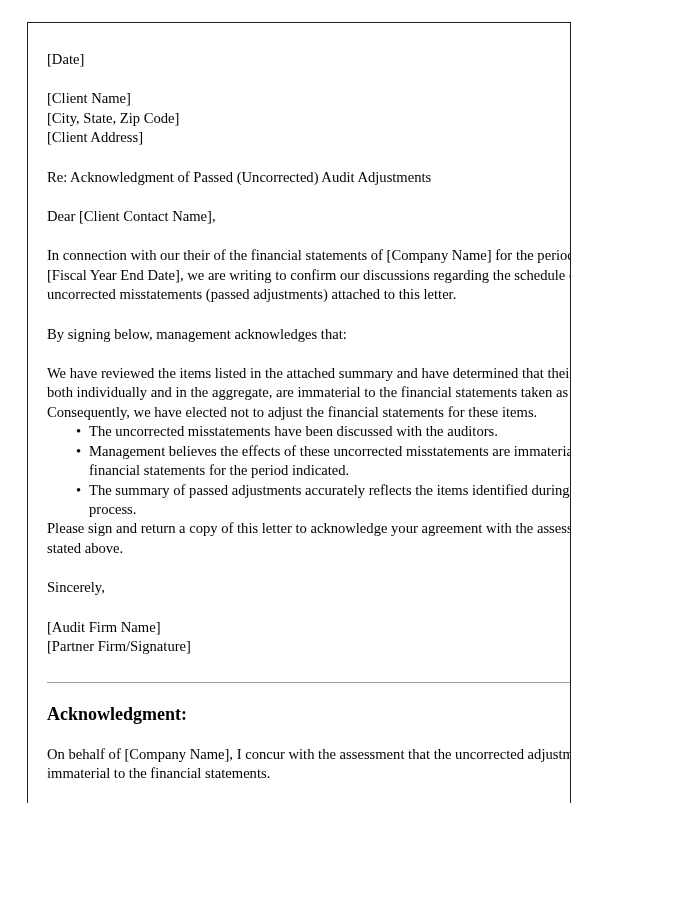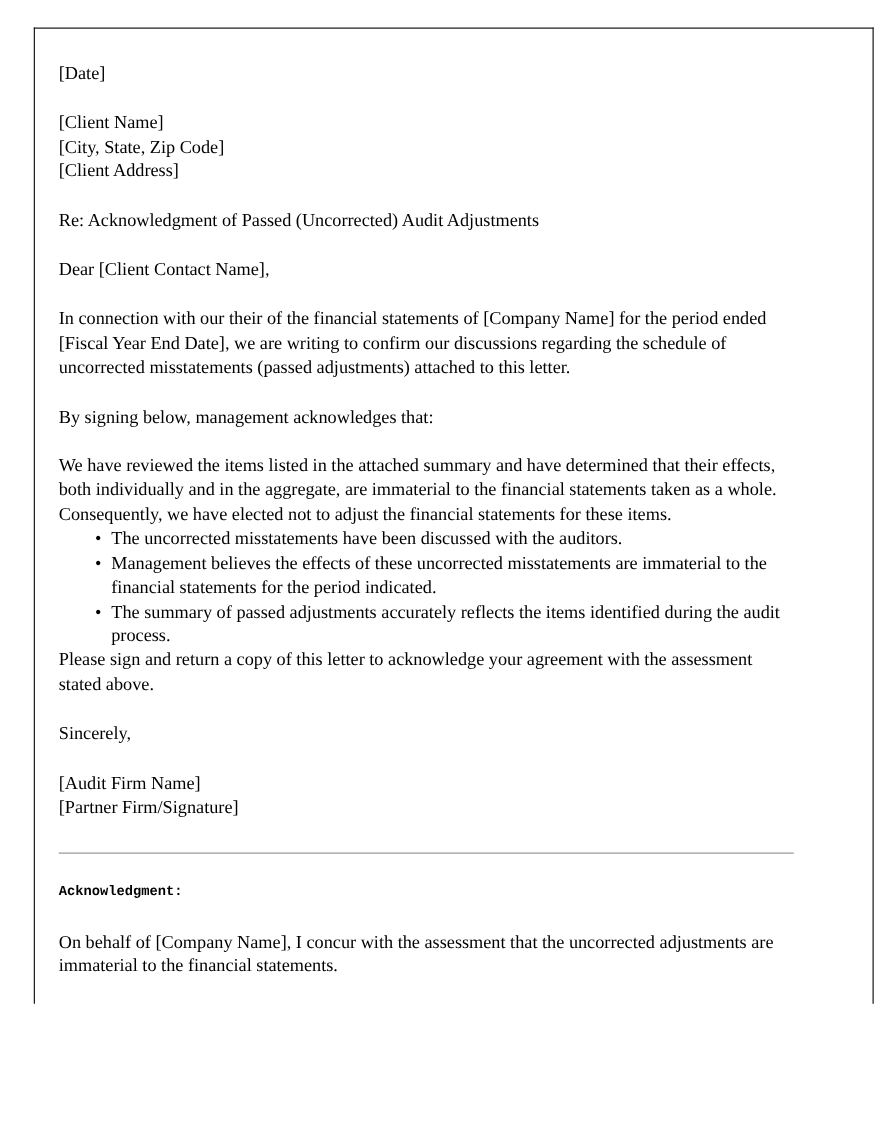--- a/index.html
+++ b/index.html
@@ -15,21 +15,21 @@
     color: #000000;
     position: relative;
     overflow: hidden;
   }
 
   
   .page {
     position: absolute;
     left: 27px;
     top: 22px;
-    width: 672px;
+    width: 544px;
     height: 781px;
     border-left: 1.5px solid #231f20;
     border-top: 1.5px solid #231f20;
     border-right: 1.5px solid #231f20;
     border-bottom: none;
     background: #ffffff;
     overflow: hidden;
   }
 
   .page-inner {
@@ -80,23 +80,22 @@
   hr.divider {
     border: none;
     border-top: 1.2px solid #9a9a9a;
     margin: 26px 0 0 0;
     width: 588px;
   }
 
   .ack-heading {
     font-weight: bold;
     margin-top: 22px;
-    font-size: 11px;
+    font-size: 18px;
     line-height: 19.4px;
-    font-family: Liberation Mono, monospace;
   }
 </style>
 </head>
 <body>
 
 <div class="page">
   <div class="page-inner">
     <div class="letter-body">
 
       <div class="blk sp-date">[Date]</div>

